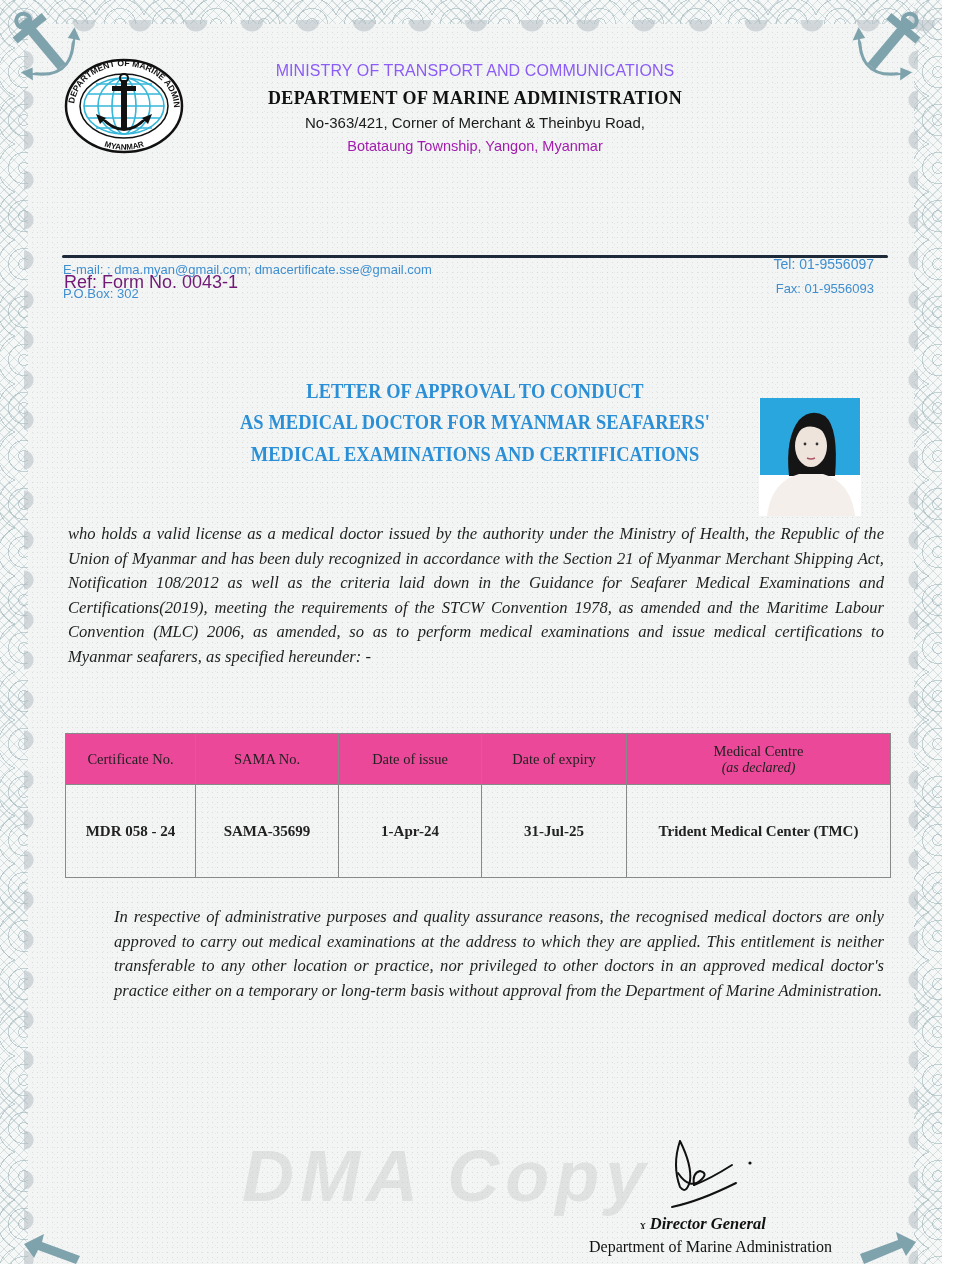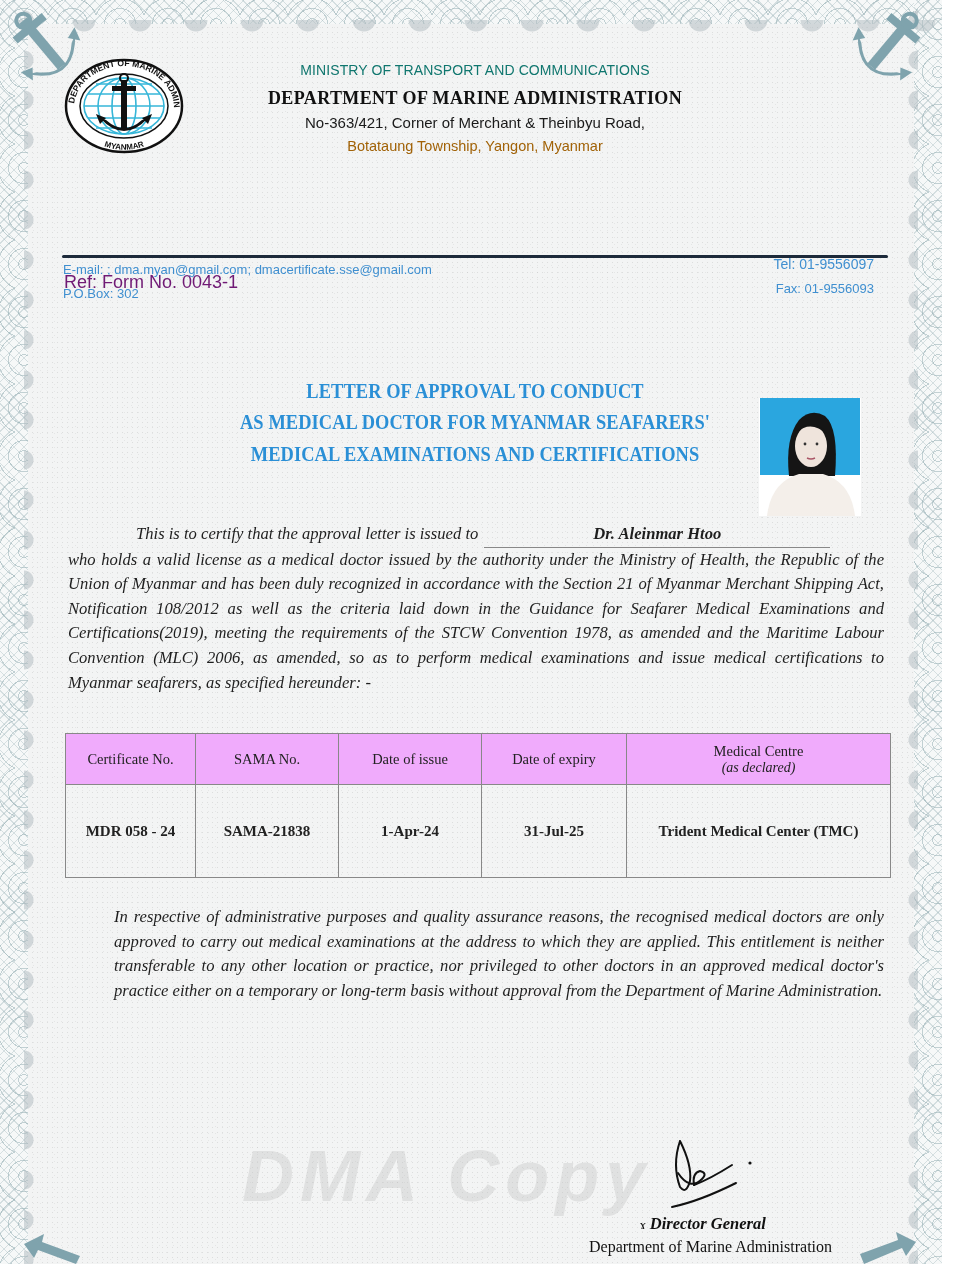--- a/index.html
+++ b/index.html
@@ -28,24 +28,24 @@
   .sc-top { left:0; top:20px; width:942px; height:14px;
     background: radial-gradient(circle at 50% 0, rgba(180,190,195,0.55) 11px, transparent 12px) 0 0/56px 14px repeat-x; }
   .corner-anchor { position:absolute; }
   .ca-tl { left:2px; top:4px; width:90px; height:90px; }
   .ca-tr { left:838px; top:4px; width:95px; height:90px; }
   .ca-bl { left:20px; top:1230px; width:70px; height:34px; }
   .ca-br { left:850px; top:1228px; width:70px; height:36px; }
 
   .logo { position:absolute; left:62px; top:56px; width:124px; height:100px; }
   .hdr { position:absolute; left:180px; width:590px; text-align:center; }
-  .h-ministry { top:62px; font-family:"Liberation Sans", sans-serif; font-size:14px; color:#0f766e; letter-spacing:0.1px; }
+  .h-ministry { top:62px; font-family:"Liberation Sans", sans-serif; font-size:16px; color:#8b5cf6; letter-spacing:0.1px; }
   .h-dept { top:88px; font-family:"Liberation Serif", serif; font-weight:bold; font-size:18px; color:#111; letter-spacing:0.4px; }
   .h-addr1 { top:114px; font-family:"Liberation Sans", sans-serif; font-size:15px; color:#1a1a1a; }
-  .h-addr2 { top:138px; font-family:"Liberation Sans", sans-serif; font-size:14.5px; color:#a16207; }
+  .h-addr2 { top:138px; font-family:"Liberation Sans", sans-serif; font-size:14.5px; color:#a21caf; }
 
   .contact { position:absolute; font-family:"Liberation Sans", sans-serif; font-size:13px; color:#3f8fd0;margin-top:44px; }
   .c-email { left:63px; top:218px; }
   .c-pobox { left:63px; top:242px; }
   .c-tel { right:68px; top:212px; font-size:14px; text-align:right; }
   .c-fax { right:68px; top:237px; text-align:left; }
   .rule { position:absolute; left:62px; top:255px; width:826px; height:3px; background:#1d2a3a; border-radius:2px; }
 
   .ref { position:absolute; left:64px; top:272px; font-family:"Liberation Sans", sans-serif; font-size:18px; color:#701a75; }
 
@@ -56,21 +56,21 @@
   .photo .bg { position:absolute; left:1px; top:0; width:100px; height:77px; background:#2aa6df; }
 
   .body-text { position:absolute; left:68px; width:816px; font-family:"Liberation Serif", serif; font-style:italic; font-size:16.6px; color:#1e1e1e; line-height:24.6px; text-align:justify; }
   .intro { top:522px; }
   .intro .lead { padding-left:68px; }
   .name-slot { display:inline-block; width:346px; border-bottom:1px solid #888; text-align:center; font-weight:bold; margin-left:6px; }
   .closing { top:905px; }
   .closing .indent { padding-left:46px; }
 
   table.cert { position:absolute; left:65px; top:733px; width:826px; border-collapse:collapse; font-family:"Liberation Serif", serif; font-size:14.5px; color:#222; }
-  table.cert th { background:#f0abfc; font-weight:normal; height:48px; border:1px solid #888; text-align:center; }
+  table.cert th { background:#ec4899; font-weight:normal; height:48px; border:1px solid #888; text-align:center; }
   table.cert td { height:90px; border:1px solid #888; text-align:center; font-weight:bold; font-size:15px; }
   table.cert .sub { font-style:italic; font-size:14px; }
 
   .watermark { position:absolute; left:220px; top:1135px; font-family:"Liberation Sans", sans-serif; font-style:italic; font-weight:bold; font-size:72px; color:rgba(190,190,190,0.35); letter-spacing:6px;margin-left:22px; }
   .signature { position:absolute; left:650px; top:1135px; width:110px; height:80px; }
   .sig-title { position:absolute; left:640px; top:1214px; font-family:"Liberation Serif", serif; font-style:italic; font-weight:bold; font-size:16.5px; color:#111; }
   .sig-dept { position:absolute; left:589px; top:1238px; font-family:"Liberation Serif", serif; font-size:16px; color:#111; }
 </style>
 </head>
 <body>
@@ -173,41 +173,40 @@
       <ellipse cx="52" cy="48" rx="16" ry="21" fill="#efe4dc"></ellipse>
       <path d="M38 34 Q52 22 68 36 Q64 28 52 26 Q42 27 38 34Z" fill="#151515"></path>
       <circle cx="46" cy="46" r="1.4" fill="#333"></circle>
       <circle cx="58" cy="46" r="1.4" fill="#333"></circle>
       <path d="M48 60 Q52 62 56 60" stroke="#a56" stroke-width="1.4" fill="none"></path>
       <path d="M8 118 Q12 84 40 76 L64 76 Q92 84 96 118 Z" fill="#f4efea"></path>
     </svg>
   </div>
 
   <div class="body-text intro">
-    <div class="lead"><span>This is to certify that the approval letter is issued to</span><span class="name-slot">Dr. Aleinmar Htoo</span></div>
     <div>who holds a valid license as a medical doctor issued by the authority under the Ministry of Health, the Republic of the Union of Myanmar and has been duly recognized in accordance with the Section 21 of Myanmar Merchant Shipping Act, Notification 108/2012 as well as the criteria laid down in the Guidance for Seafarer Medical Examinations and Certifications(2019), meeting the requirements of the STCW Convention 1978, as amended and the Maritime Labour Convention (MLC) 2006, as amended, so as to perform medical examinations and issue medical certifications to Myanmar seafarers, as specified hereunder: -</div>
   </div>
 
   <table class="cert">
     <thead>
       <tr>
         <th style="width:127px">Certificate No.</th>
         <th style="width:140px">SAMA No.</th>
         <th style="width:140px">Date of issue</th>
         <th style="width:142px">Date of expiry</th>
         <th>
           <div>Medical Centre</div>
           <div class="sub">(as declared)</div>
         </th>
       </tr>
     </thead>
     <tbody>
       <tr>
         <td>MDR 058 - 24</td>
-        <td>SAMA-21838</td>
+        <td>SAMA-35699</td>
         <td>1-Apr-24</td>
         <td>31-Jul-25</td>
         <td>Trident Medical Center (TMC)</td>
       </tr>
     </tbody>
   </table>
 
   <div class="body-text closing">
     <div class="indent">In respective of administrative purposes and quality assurance reasons, the recognised medical doctors are only approved to carry out medical examinations at the address to which they are applied. This entitlement is neither transferable to any other location or practice, nor privileged to other doctors in an approved medical doctor's practice either on a temporary or long-term basis without approval from the Department of Marine Administration.</div>
   </div>

